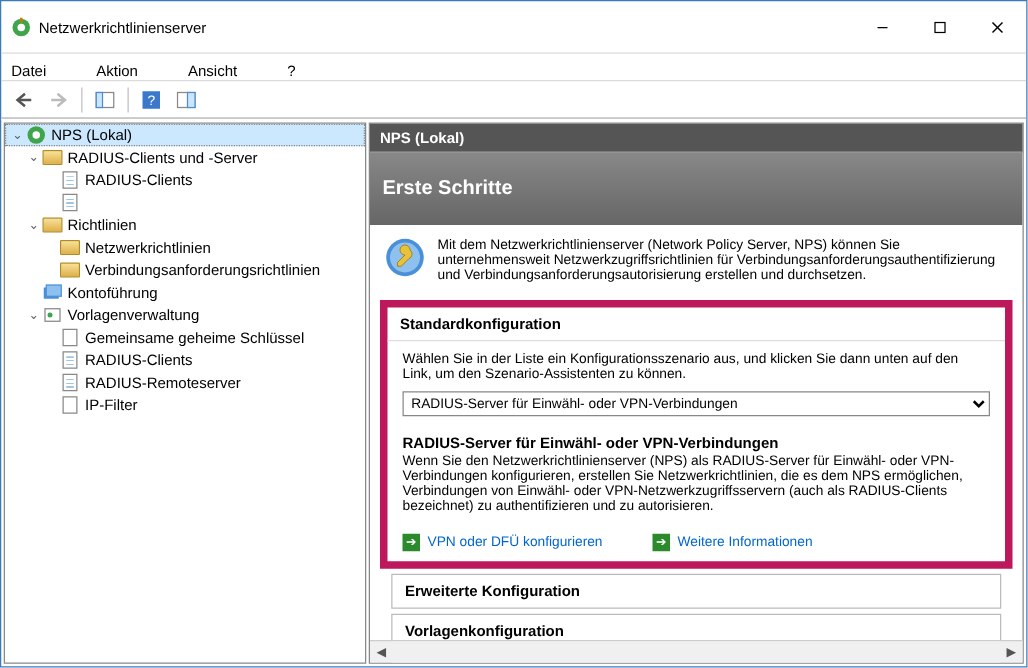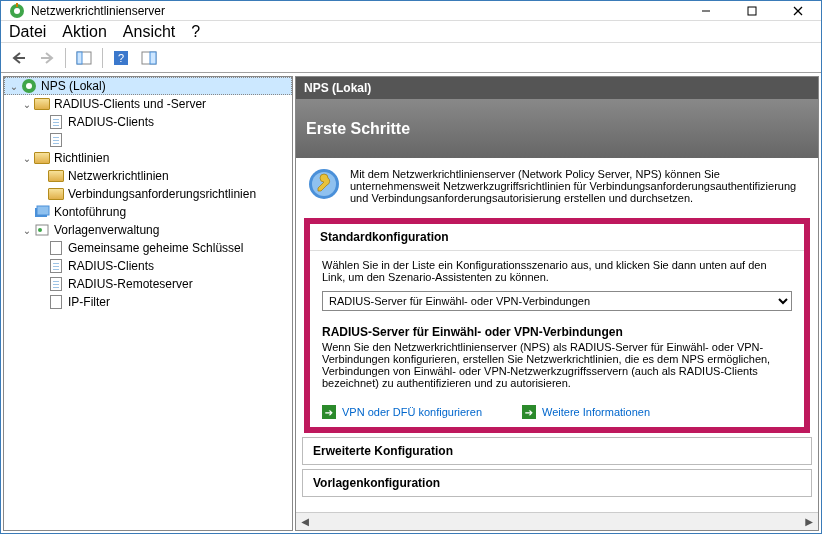--- a/index.html
+++ b/index.html
@@ -1,25 +1,25 @@
 <!DOCTYPE html>
 <html><head>
 <meta charset="utf-8">
 <style>
   * { box-sizing: border-box; margin: 0; padding: 0; font-family: "Segoe UI", Tahoma, sans-serif; }
   body { width: 822px; height: 534px; border: 1px solid #3a7bb8; background: #fff; display: flex; flex-direction: column; overflow: hidden; }
   
-  .titlebar { height: 20px; display: flex; align-items: center; padding-left: 8px; border-bottom: 1px solid #dcdcdc; }
+  .titlebar { height: 42px; display: flex; align-items: center; padding-left: 8px; border-bottom: 1px solid #dcdcdc; }
   .titlebar .icon { width: 16px; height: 16px; margin-right: 6px; }
   .titlebar .title { font-size: 12px; flex: 1; }
   .win-btns { display: flex; height: 100%; }
   .win-btn { width: 46px; display: flex; align-items: center; justify-content: center; }
   .win-btn svg { width: 10px; height: 10px; }
   
-  .menubar { height: 22px; display: flex; align-items: center; padding-left: 8px; font-size: 16px; border-bottom: 1px solid #dcdcdc; }
+  .menubar { height: 22px; display: flex; align-items: flex-end; padding-left: 8px; font-size: 12px; border-bottom: 1px solid #dcdcdc; gap: 24px; }
   .menubar span { margin-right: 16px; }
   
   .toolbar { height: 30px; display: flex; align-items: center; padding-left: 6px; border-bottom: 1px solid #a0a0a0; gap: 4px; }
   .tb-btn { width: 24px; height: 24px; display: flex; align-items: center; justify-content: center; border: 1px solid transparent; }
   .tb-sep { width: 1px; height: 20px; background: #c0c0c0; margin: 0 2px; }
   
   .content { flex: 1; display: flex; min-height: 0; border-top: 1px solid #fff; }
   .tree-pane { width: 290px; border: 1px solid #888; margin: 2px; overflow: auto; font-size: 12px; background: #fff; }
   .tree-pane ul { list-style: none; }
   .tree-pane li { white-space: nowrap; }
@@ -34,21 +34,21 @@
   .intro .key { flex: none; }
   .section-container { border: 6px solid #be185d; margin: 4px 8px; }
   .section-title { font-size: 12px; font-weight: bold; padding: 6px 10px; border-bottom: 1px solid #ddd; }
   .section-body { padding: 8px 12px; font-size: 11px; }
   .section-body p { margin-bottom: 8px; }
   select.scenario { width: 100%; font-size: 11px; padding: 2px; border: 1px solid #888; background: #fff; }
   .scenario-title { font-weight: bold; font-size: 12px; margin: 14px 0 2px 0; }
   .links-row { display: flex; margin-top: 16px; gap: 40px; }
   .link { display: flex; align-items: center; gap: 6px; color: #0066cc; font-size: 11px; }
   .link .arrow { width: 14px; height: 14px; background: #2b8a2b; display: inline-flex; align-items: center; justify-content: center; color: #fff; font-size: 10px; }
-  .collapsed-section { border: 1px solid #bbb; margin: 4px 6px; padding: 6px 10px; font-size: 12px; font-weight: bold; }
+  .collapsed-section { border: 1px solid #bbb; margin: 4px 17px; padding: 6px 10px; font-size: 12px; font-weight: bold; }
   .details-scroll { flex: 1; overflow: hidden; position: relative; }
   .hscroll { height: 18px; border-top: 1px solid #ccc; display: flex; align-items: center; background: #f0f0f0; }
   .hscroll .track { flex: 1; height: 100%; background: #f0f0f0; position: relative; }
   .hscroll .arrow-btn { width: 18px; height: 100%; display:flex; align-items:center; justify-content:center; font-size:10px; color:#555;}
   
   .folder-closed { width: 16px; height: 12px; background: linear-gradient(#f7e199,#e0b04a); border: 1px solid #b38b1c; border-radius: 1px; }
   .doc { width: 12px; height: 14px; background: #fff; border: 1px solid #888; position: relative; }
   .doc.lines::after { content:""; position:absolute; left:2px; right:2px; top:3px; height:8px; background: repeating-linear-gradient(#9ec4e6 0 1px, transparent 1px 3px); }
 </style>
 </head>

